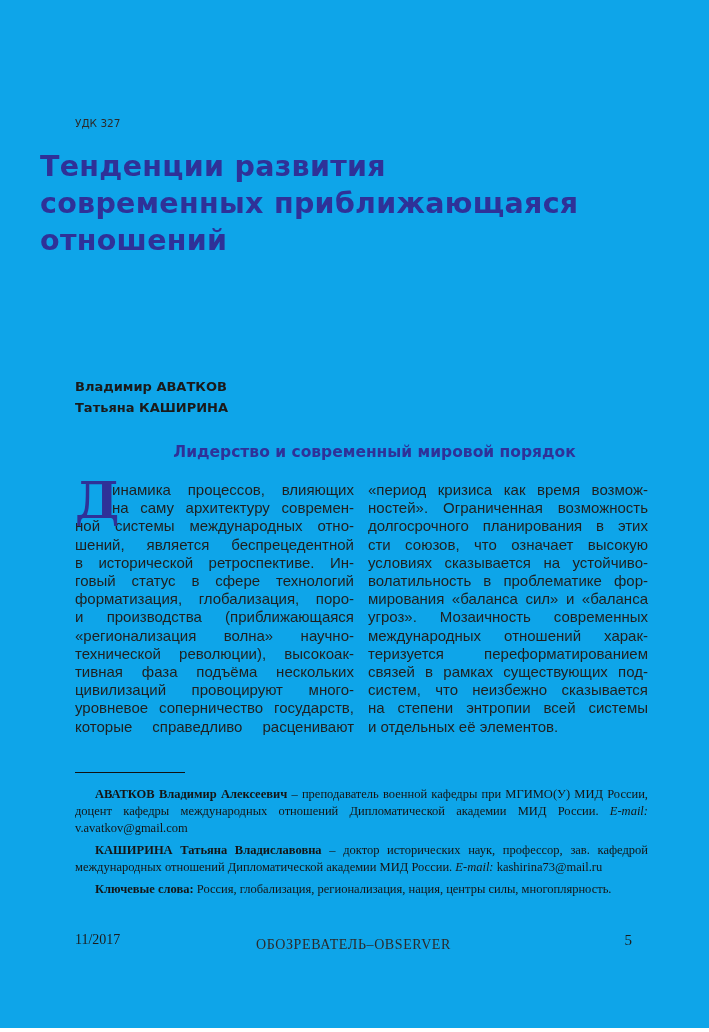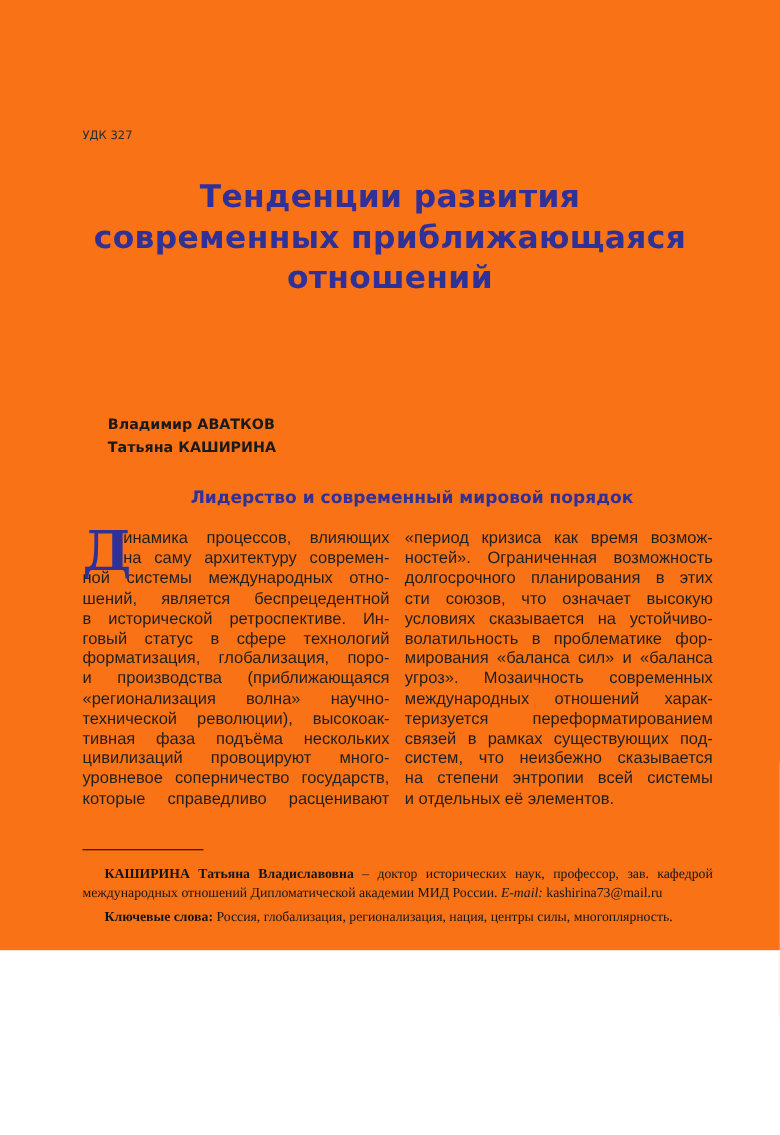--- a/index.html
+++ b/index.html
@@ -1,56 +1,55 @@
 <!DOCTYPE html>
 <html lang="ru"><head>
 <meta charset="utf-8">
 <style>
   html, body { margin: 0; padding: 0; background: #ffffff; }
   .page {
     position: relative;
     width: 709px;
-    height: 864px;
-    background: #f97316;
+    height: 1028px;
+    background: #0ea5e9;
     overflow: hidden;
     font-family: "Liberation Serif", serif;
     color: #1c1c1c;
   }
   .udc {
     position: absolute;
     left: 75px;
     top: 117px;
     font-family: "DejaVu Sans", sans-serif;
     font-size: 10.5px;
     color: #2b2b2b;
   }
   .title {
     position: absolute;
     left: 40px;
     right: 40px;
     top: 148px;
-    margin: 12px;
-    text-align: center;
+    margin: 0;
+    text-align: left;
     font-family: "DejaVu Sans", sans-serif;
     font-weight: bold;
     font-size: 28.5px;
     line-height: 37px;
     letter-spacing: 0.3px;
     color: #2f3198;
   }
   .authors {
     position: absolute;
     left: 75px;
     top: 377px;
     font-family: "DejaVu Sans", sans-serif;
     font-weight: bold;
     font-size: 13px;
     line-height: 20.5px;
     color: #1a1a1a;
-    margin-left: 23px;
   }
   .section-heading {
     position: absolute;
     left: 0;
     right: 0;
     top: 443px;
     margin: 0;
     text-align: center;
     font-family: "DejaVu Sans", sans-serif;
     font-weight: bold;
@@ -204,20 +203,21 @@
           <div class="bline">связей в рамках существующих под-</div>
           <div class="bline">систем, что неизбежно сказывается</div>
           <div class="bline">на степени энтропии всей системы</div>
           <div class="bline noj">и отдельных её элементов.</div>
         </div>
     </div>
   </div>
 
   <div class="footnotes">
     <div class="fn-rule"></div>
+    <p class="fn"><b>АВАТКОВ Владимир Алексеевич</b><span> – преподаватель военной кафедры при МГИМО(У) МИД России, доцент кафедры международных отношений Дипломатической академии МИД России. </span><i>E-mail:</i><span> v.avatkov@gmail.com</span></p>
     <p class="fn"><b>КАШИРИНА Татьяна Владиславовна</b><span> – доктор исторических наук, профессор, зав. кафедрой международных отношений Дипломатической академии МИД России. </span><i>E-mail:</i><span> kashirina73@mail.ru</span></p>
     <p class="fn"><b>Ключевые слова:</b><span> Россия, глобализация, регионализация, нация, центры силы, многоплярность.</span></p>
   </div>
 
   <div class="footer">
     <span class="issue">11/2017</span>
     <span class="journal">ОБОЗРЕВАТЕЛЬ–OBSERVER</span>
     <span class="pagenum">5</span>
   </div>
 

